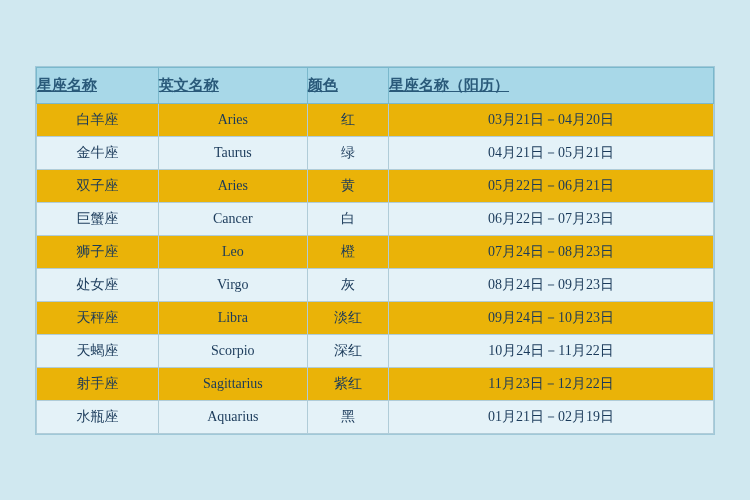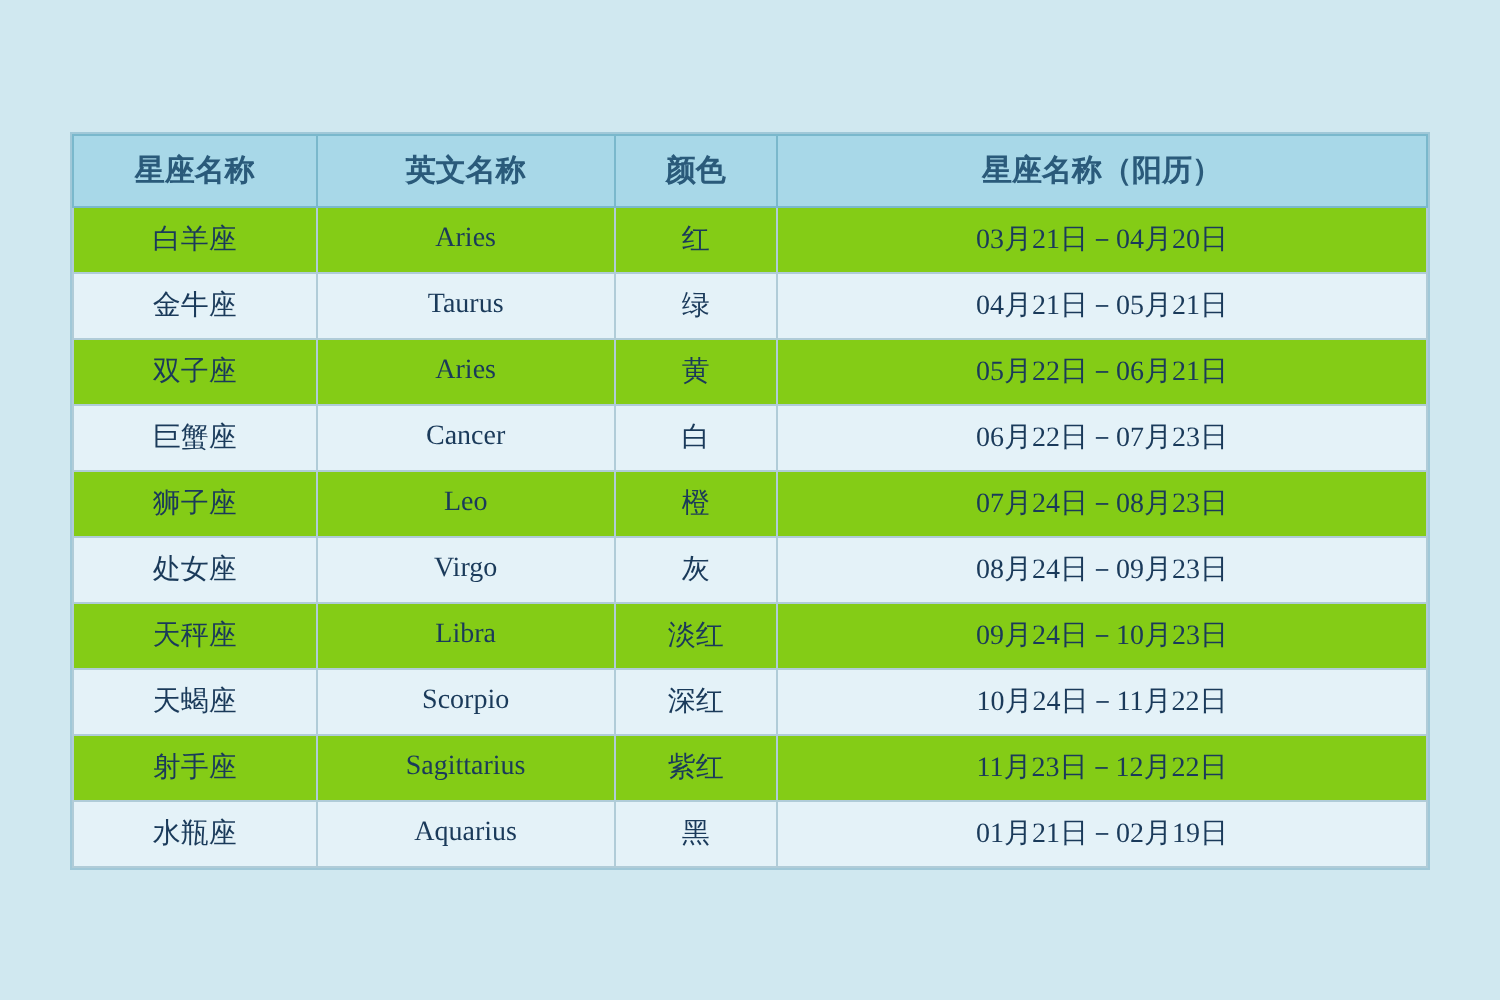--- a/index.html
+++ b/index.html
@@ -29,29 +29,30 @@
       width: 100%;
       border-collapse: collapse;
     }
 
     thead tr {
       background-color: #a8d8e8;
     }
 
     thead th {
       border: 1px solid #7ab8cc;
-      padding: 8px 24px;
-      text-align: center;
+      padding: 8px 0;
+      text-align: left;
       font-weight: bold;
       color: #2a5a7a;
       font-size: 15px;
+      text-decoration: underline;
     }
 
     tbody tr {
-      background-color: #84cc16;
+      background-color: #eab308;
     }
 
     tbody tr:nth-child(even) {
       background-color: #e4f2f8;
     }
 
     tbody td {
       border: 1px solid #b0ccd8;
       padding: 7px 12px;
       text-align: center;

